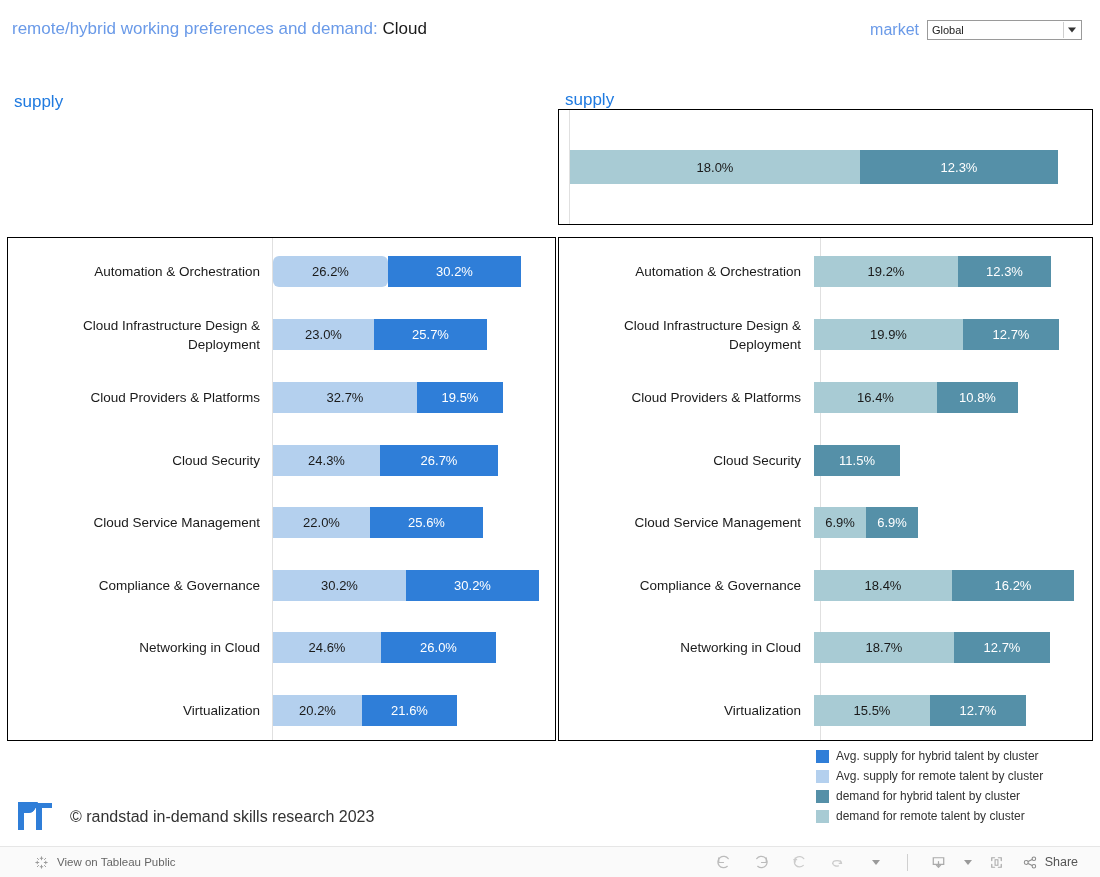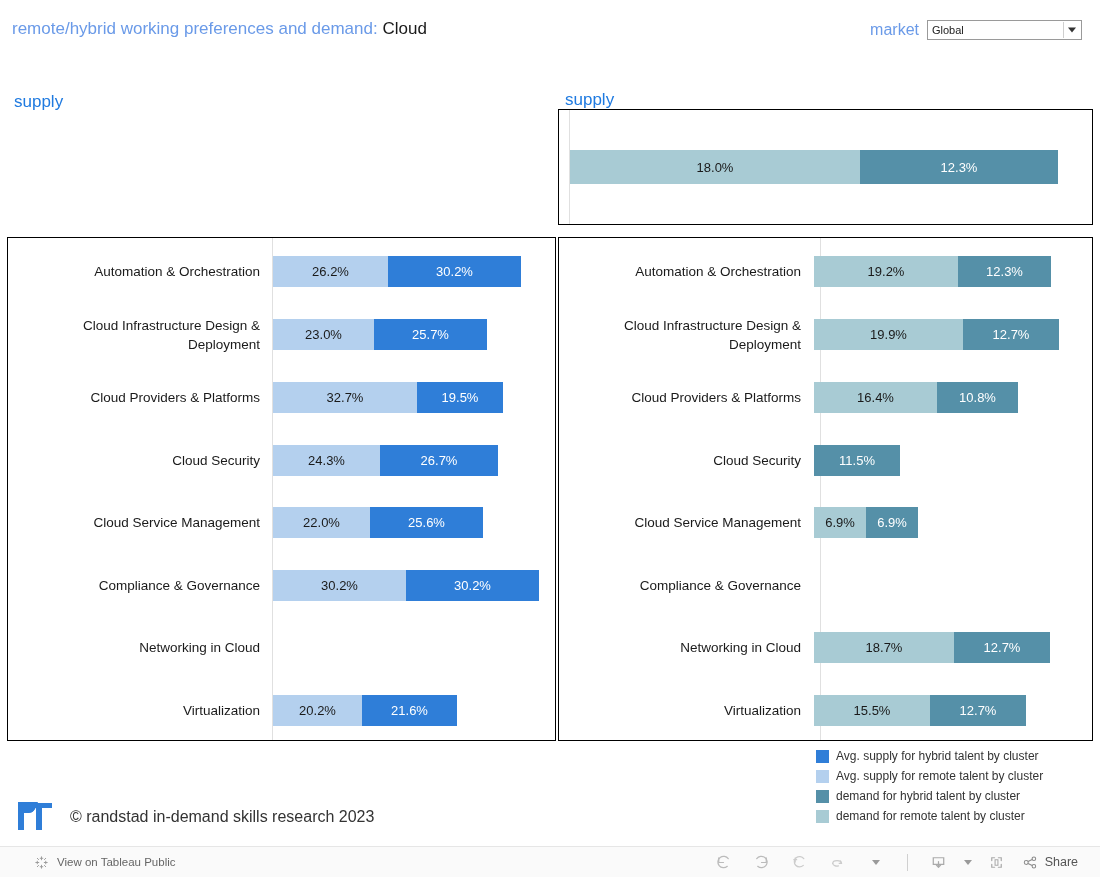--- a/index.html
+++ b/index.html
@@ -139,21 +139,21 @@
     </div>
   </div>
 
   <div class="panel panel-supply-main">
     <div class="axis-line" style="left:264px;"></div>
     <div class="rows">
 
       <div class="row" style="top:2px;">
         <div class="row-label">Automation &amp; Orchestration</div>
         <div class="row-bar">
-          <div class="seg light-blue" style="width:115px;">26.2%</div>
+          <div class="seg light-blue" style="width:115px;border-radius:6px;">26.2%</div>
           <div class="seg dark-blue" style="width:133px;">30.2%</div>
         </div>
       </div>
 
       <div class="row" style="top:65px;">
         <div class="row-label">Cloud Infrastructure Design &amp; Deployment</div>
         <div class="row-bar">
           <div class="seg light-blue" style="width:101px;">23.0%</div>
           <div class="seg dark-blue" style="width:113px;">25.7%</div>
         </div>
@@ -186,20 +186,24 @@
       <div class="row" style="top:316px;">
         <div class="row-label">Compliance &amp; Governance</div>
         <div class="row-bar">
           <div class="seg light-blue" style="width:133px;">30.2%</div>
           <div class="seg dark-blue" style="width:133px;">30.2%</div>
         </div>
       </div>
 
       <div class="row" style="top:378px;">
         <div class="row-label">Networking in Cloud</div>
+        <div class="row-bar">
+          <div class="seg light-blue" style="width:108px;">24.6%</div>
+          <div class="seg dark-blue" style="width:115px;">26.0%</div>
+        </div>
       </div>
 
       <div class="row" style="top:441px;">
         <div class="row-label">Virtualization</div>
         <div class="row-bar">
           <div class="seg light-blue" style="width:89px;">20.2%</div>
           <div class="seg dark-blue" style="width:95px;">21.6%</div>
         </div>
       </div>
 
@@ -244,20 +248,24 @@
       <div class="row" style="top:253px;">
         <div class="row-label demand-lbl">Cloud Service Management</div>
         <div class="row-bar">
           <div class="seg light-teal" style="width:52px;">6.9%</div>
           <div class="seg dark-teal" style="width:52px;">6.9%</div>
         </div>
       </div>
 
       <div class="row" style="top:316px;">
         <div class="row-label demand-lbl">Compliance &amp; Governance</div>
+        <div class="row-bar">
+          <div class="seg light-teal" style="width:138px;">18.4%</div>
+          <div class="seg dark-teal" style="width:122px;">16.2%</div>
+        </div>
       </div>
 
       <div class="row" style="top:378px;">
         <div class="row-label demand-lbl">Networking in Cloud</div>
         <div class="row-bar">
           <div class="seg light-teal" style="width:140px;">18.7%</div>
           <div class="seg dark-teal" style="width:96px;">12.7%</div>
         </div>
       </div>
 

